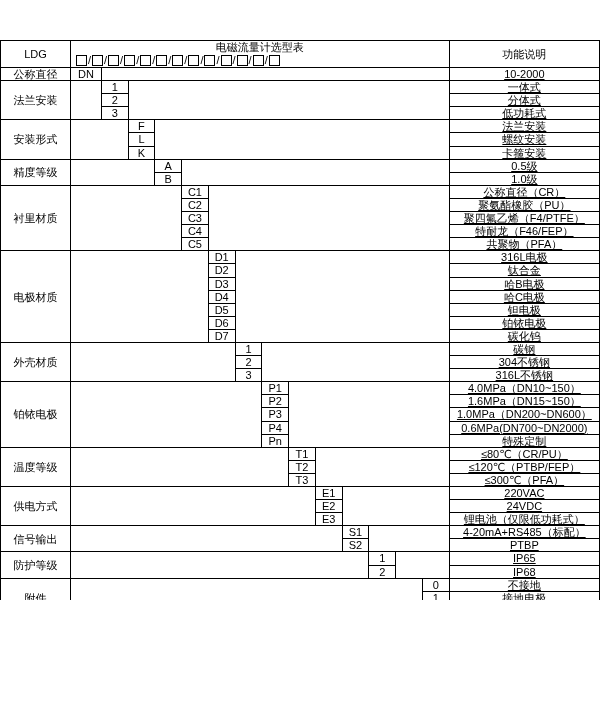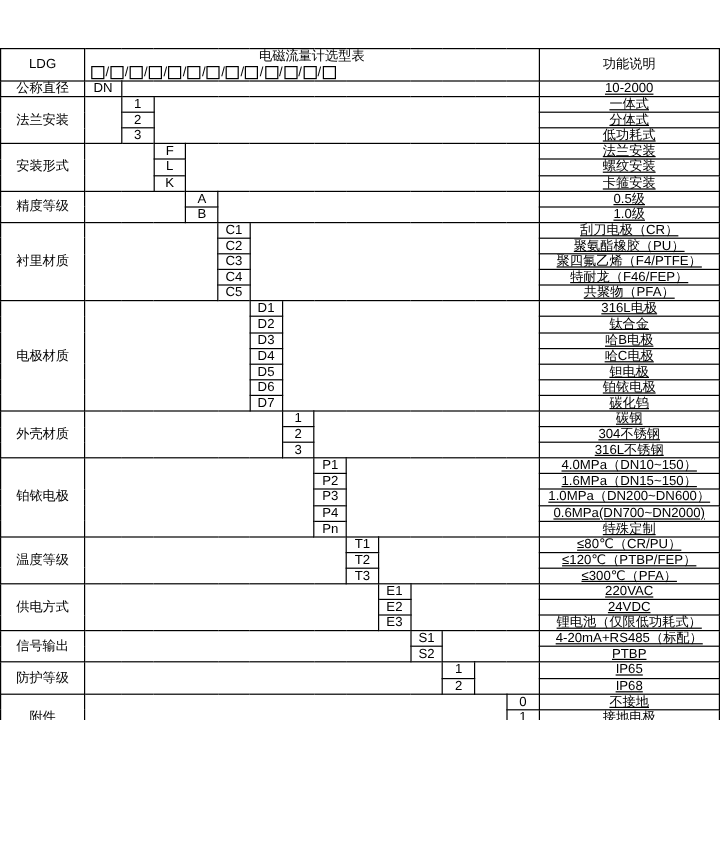--- a/index.html
+++ b/index.html
@@ -129,21 +129,21 @@
   <tr>
     <td class="codecell">B</td>
     <td class="desc">1.0级</td>
   </tr>
 
   <tr>
     <td class="rowlabel" rowspan="5">衬里材质</td>
     <td colspan="4" rowspan="5"></td>
     <td class="codecell">C1</td>
     <td colspan="9" rowspan="5"></td>
-    <td class="desc">刮刀电极（CR）</td>
+    <td class="desc">公称直径（CR）</td>
   </tr>
   <tr>
     <td class="codecell">C2</td>
     <td class="desc">聚氨酯橡胶（PU）</td>
   </tr>
   <tr>
     <td class="codecell">C3</td>
     <td class="desc">聚四氟乙烯（F4/PTFE）</td>
   </tr>
   <tr>

